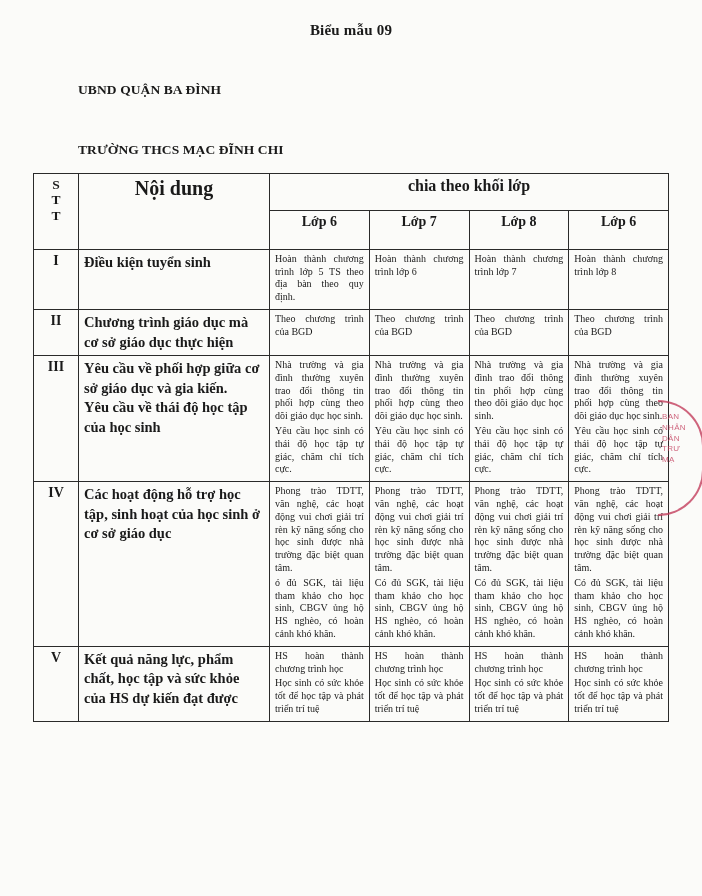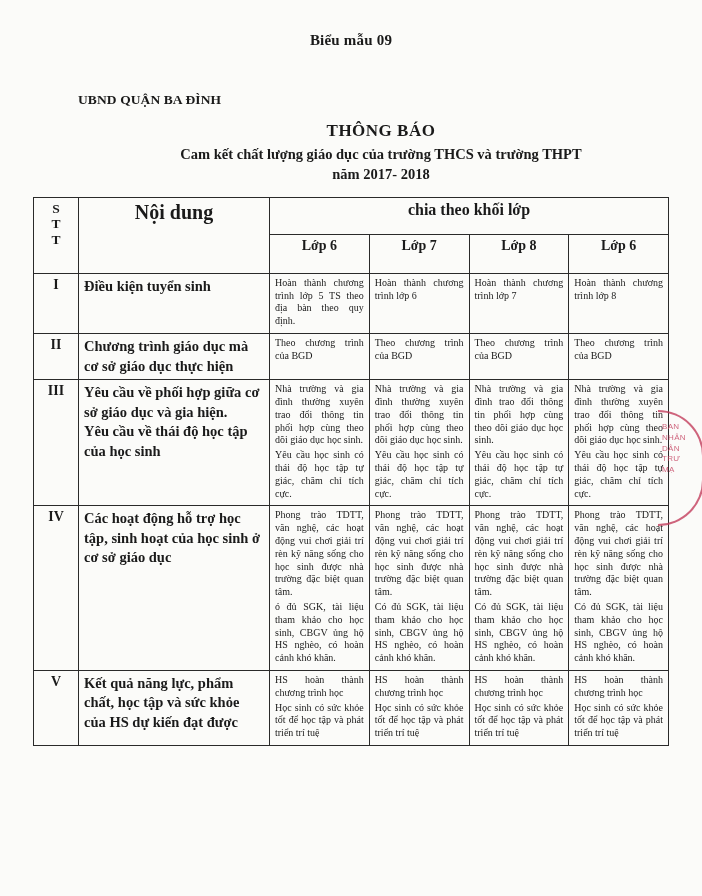--- a/index.html
+++ b/index.html
@@ -13,21 +13,21 @@
   }
   .page{
     position:relative;
     width:702px;height:896px;
     padding:0;
   }
   .form-code{
     text-align:center;
     font-weight:bold;
     font-size:15px;
-    margin-top:32px;
+    margin-top:22px;
     letter-spacing:.2px;
     font-family:Liberation Serif, serif;
   }
   .org{
     margin-top:24px;
     margin-left:78px;
     font-size:13.5px;
     font-weight:bold;
     line-height:1.25;
     letter-spacing:.1px;
@@ -140,27 +140,23 @@
 </style>
 </head>
 <body>
 
 <div class="page">
 
   <div class="form-code">Biểu mẫu 09</div>
 
   <div class="org">
     <div>UBND QUẬN BA ĐÌNH</div>
+    <div>TRƯỜNG THCS MẠC ĐĨNH CHI</div>
   </div>
 
-  <div class="title-block">
-    <div class="title-main">THÔNG BÁO</div>
-    <div class="title-sub">Cam kết chất lượng giáo dục của trường THCS và trường THPT</div>
-    <div class="title-year">năm 2017- 2018</div>
-  </div>
 
   <table class="report">
     <thead>
       <tr>
         <th class="hdr-stt" rowspan="2">
           <span>S</span>
           <span>T</span>
           <span>T</span>
         </th>
         <th class="hdr-noidung" rowspan="2">Nội dung</th>
@@ -206,21 +202,21 @@
           <td class="cell">
             <p>Theo chương trình của BGD</p>
           </td>
           <td class="cell">
             <p>Theo chương trình của BGD</p>
           </td>
         </tr>
         <tr>
           <td class="stt">III</td>
           <td class="noidung">
-            <div>Yêu cầu về phối hợp giữa cơ sở giáo dục và gia hiện.</div>
+            <div>Yêu cầu về phối hợp giữa cơ sở giáo dục và gia kiến.</div>
             <div>Yêu cầu về thái độ học tập của học sinh</div>
           </td>
           <td class="cell">
             <p>Nhà trường và gia đình thường xuyên trao đổi thông tin phối hợp cùng theo dõi giáo dục học sinh.</p>
             <p>Yêu cầu học sinh có thái độ học tập tự giác, chăm chỉ tích cực.</p>
           </td>
           <td class="cell">
             <p>Nhà trường và gia đình thường xuyên trao đổi thông tin phối hợp cùng theo dõi giáo dục học sinh.</p>
             <p>Yêu cầu học sinh có thái độ học tập tự giác, chăm chỉ tích cực.</p>
           </td>

